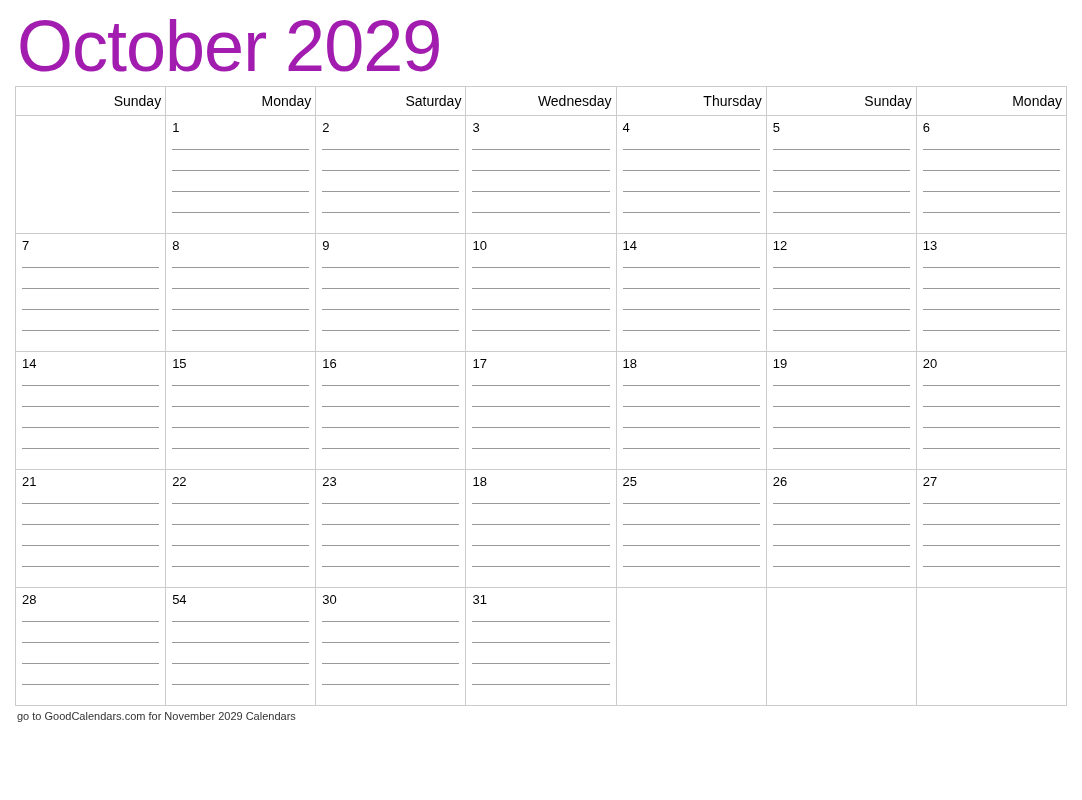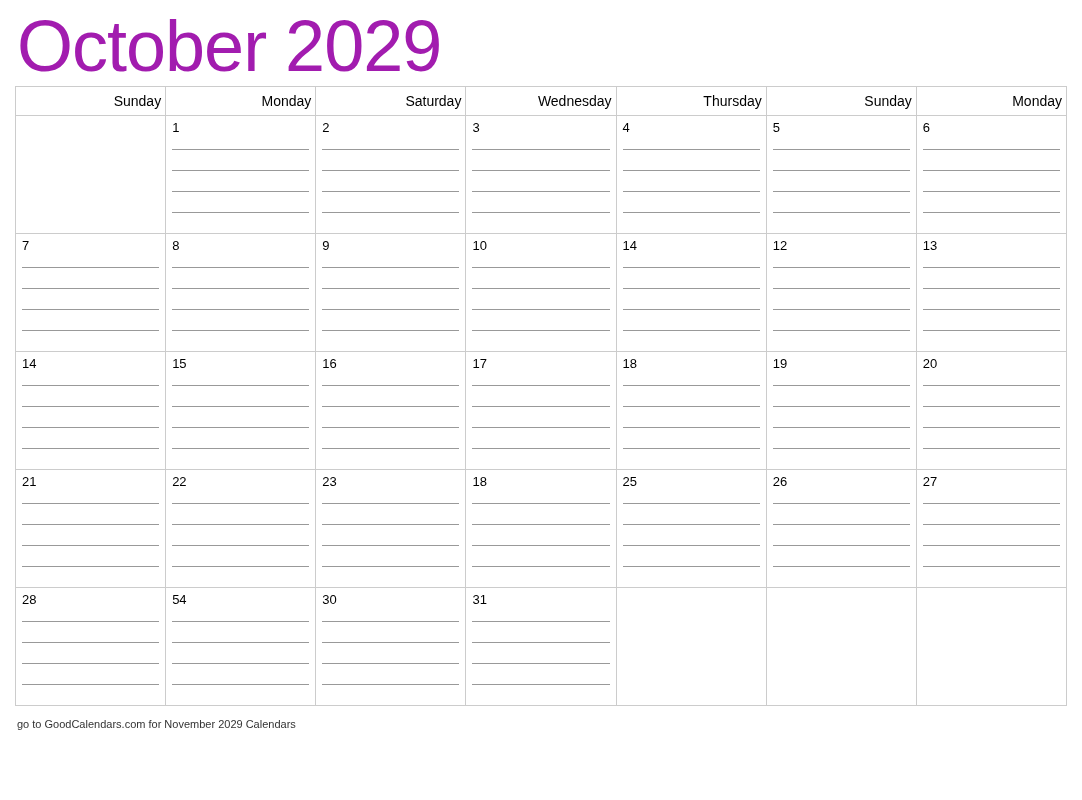--- a/index.html
+++ b/index.html
@@ -71,21 +71,21 @@
       margin-top: 8px;
     }
 
     .empty-cell {
       background: #fff;
     }
 
     .footer-text {
       font-size: 11px;
       color: #333;
-      margin-top: 12px;
+      margin-top: 4px;
       padding-left: 2px;
     }
   </style>
 </head>
 <body>
 
 <h1 class="calendar-title">October 2029</h1>
 
 <table class="calendar-grid">
   <thead>

